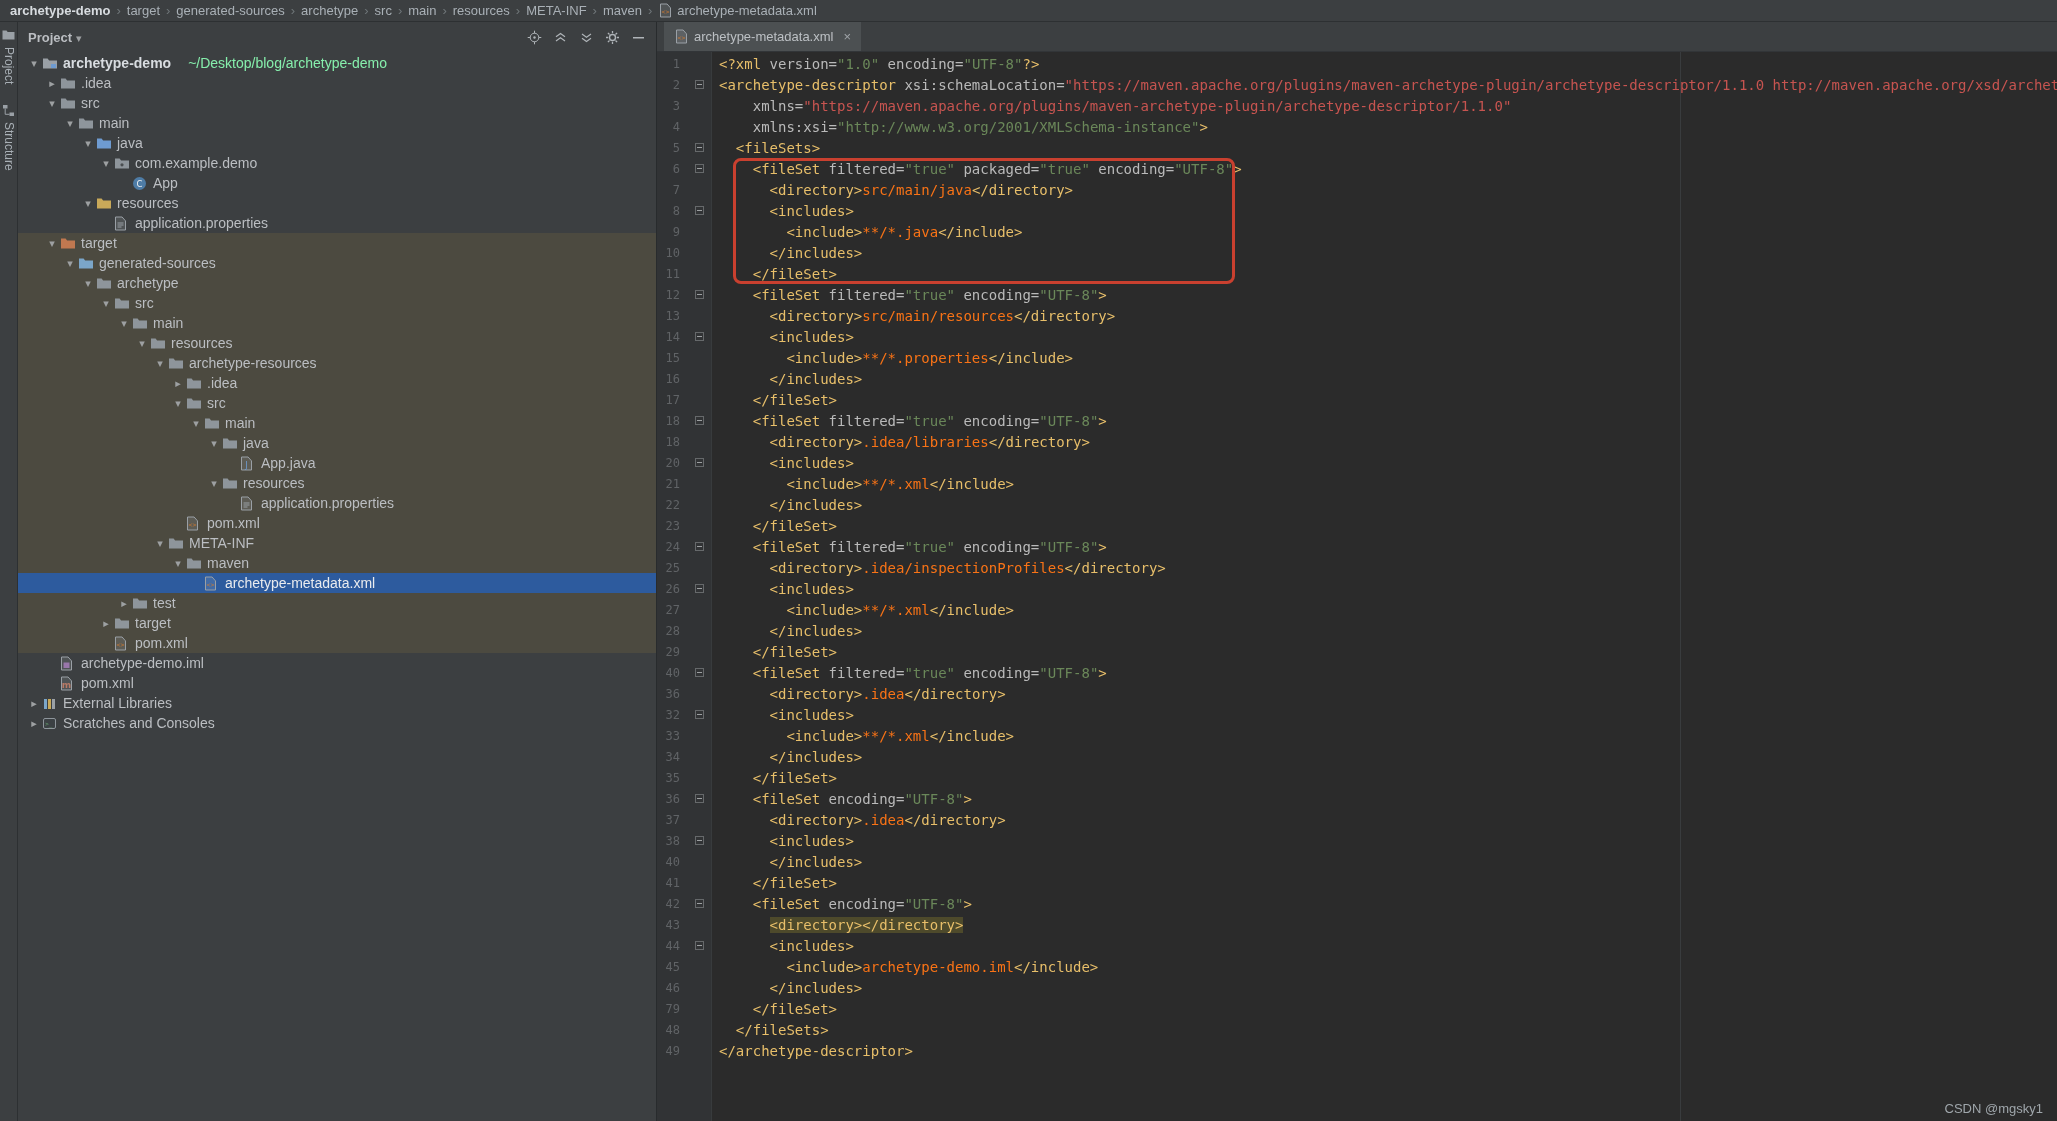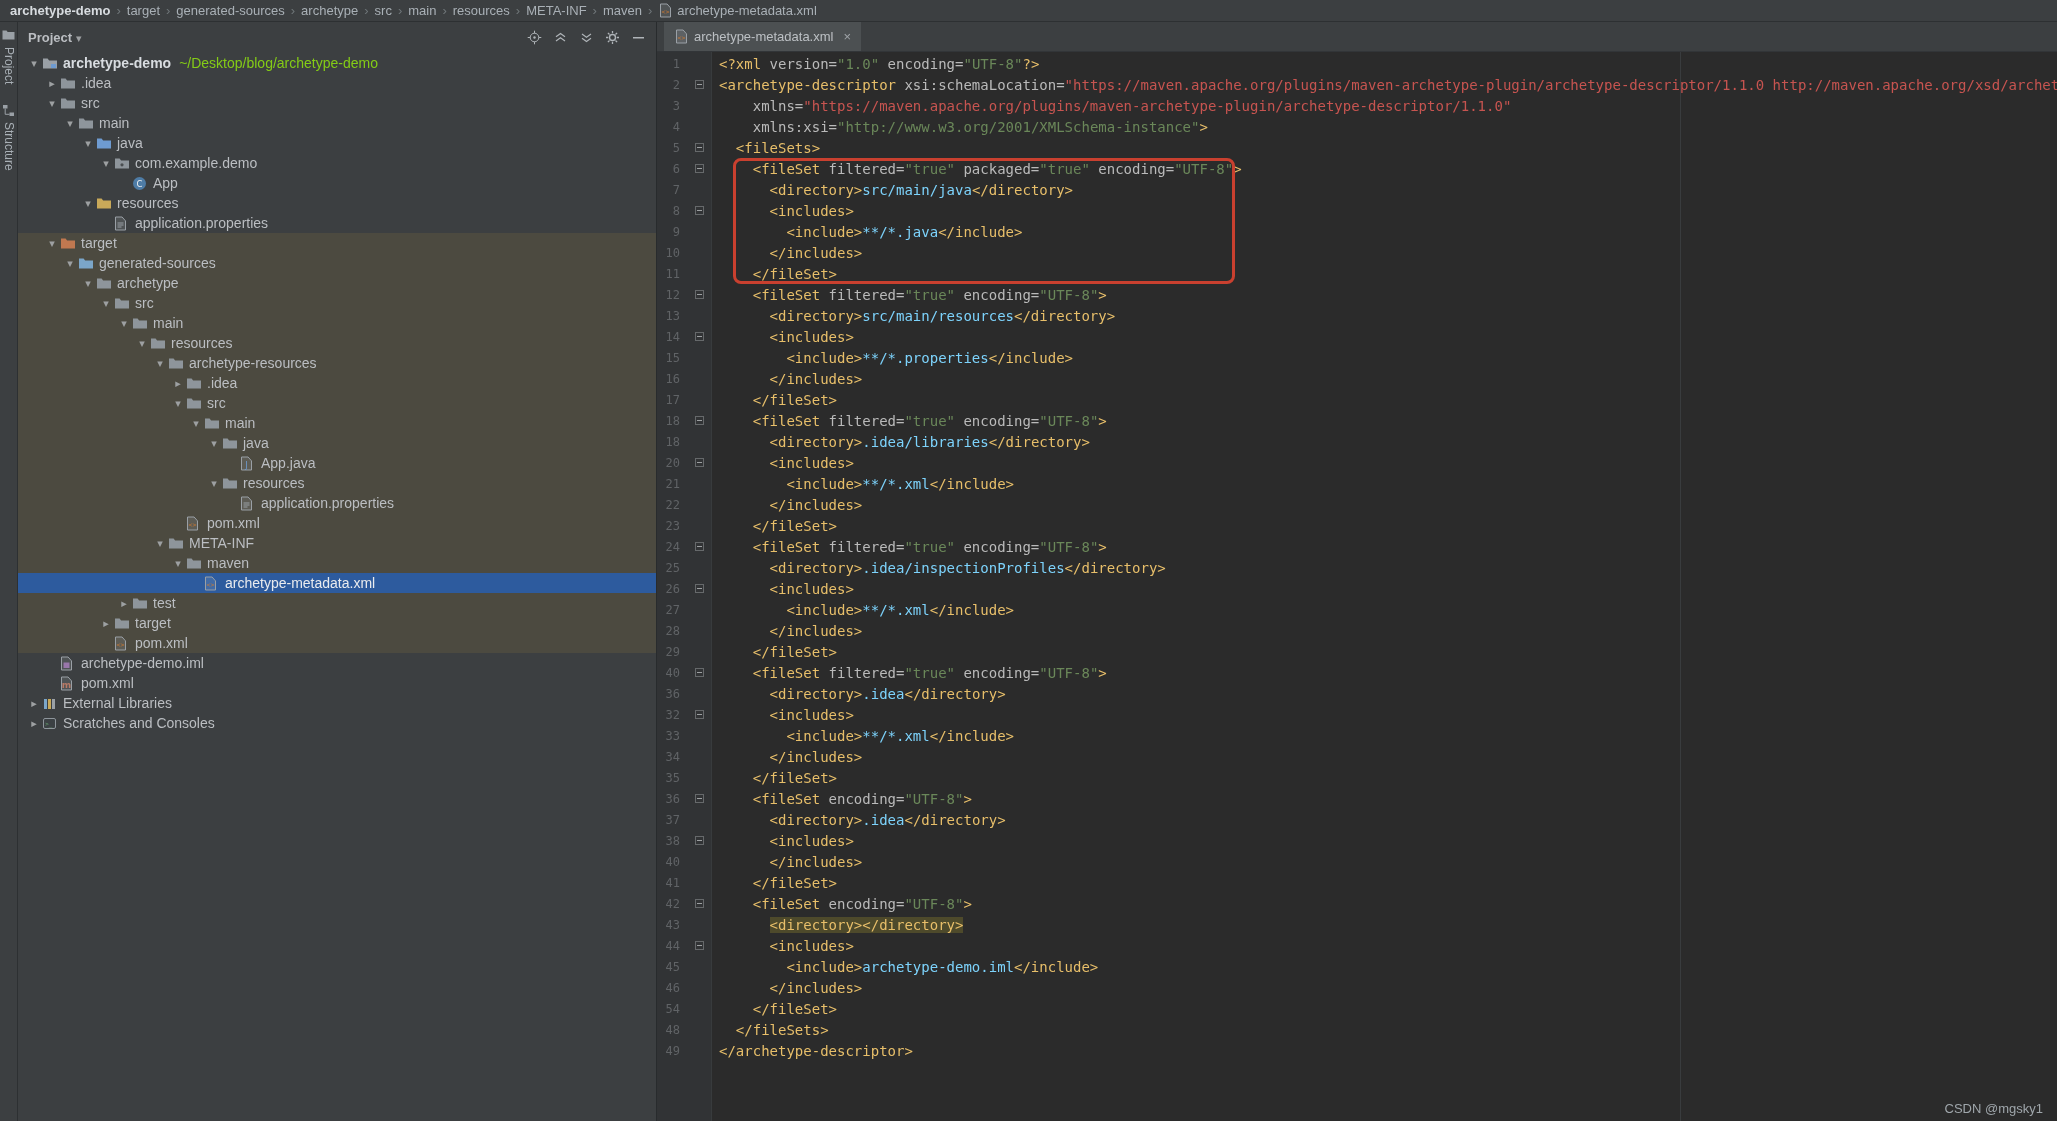--- a/index.html
+++ b/index.html
@@ -33,21 +33,21 @@
   .header-icons{margin-left:auto;display:flex;gap:11px;align-items:center}
   .hicon{width:15px;height:15px;display:inline-flex;cursor:pointer}
   .tree{flex:1;overflow:hidden;padding-top:1px;font-size:14px;color:#BBBEC2}
   .tree-row{height:20px;display:flex;align-items:center;white-space:nowrap;cursor:pointer}
   .tree-row.region{background:#4C4A40}
   .tree-row.selected{background:#2D5B9E;color:#E9EBEE}
   .chev{width:16px;flex:0 0 auto;text-align:center;color:#9DA0A2;font-size:11px}
   .ticon{width:18px;flex:0 0 auto;display:inline-flex;align-items:center;justify-content:flex-start}
   .tlabel{margin-left:3px}
   .tlabel.bold{font-weight:bold;color:#D8DCE0}
-  .thint{margin-left:8px;color:#84cc16}
+  .thint{margin-left:17px;color:#86efac}
 
   .divider{width:1px;flex:0 0 auto;background:#282B2D}
 
   
   .editor{flex:1;display:flex;flex-direction:column;min-width:0;background:#2B2B2B}
   .tab-bar{height:30px;flex:0 0 auto;background:#3C3F41;border-bottom:1px solid #323538;
     display:flex;align-items:center}
   .tab{display:flex;align-items:center;gap:6px;height:29px;margin-left:7px;padding:0 10px;
     background:#4C5052;color:#BCC0C4;font-size:13px;cursor:pointer}
   .tab-close{color:#9FA4A8;font-size:13px;margin-left:4px;cursor:pointer}
@@ -60,21 +60,21 @@
   .line-num{width:30px;flex:0 0 auto;text-align:right;padding-right:7px;color:#606366;
     font-size:12px;font-family:"DejaVu Sans Mono",monospace}
   .fold{width:24px;flex:0 0 auto;display:flex;align-items:center;justify-content:center}
   .fold-box{position:relative;width:9px;height:9px;border:1px solid #66696B}
   .fold-box::after{content:"";position:absolute;left:1px;right:1px;top:3px;height:1px;background:#9DA0A2}
   .code-text{white-space:pre;margin-left:8px}
   .tk-g{color:#E8BF6A}
   .tk-a{color:#BABABA}
   .tk-s{color:#6A8759}
   .tk-u{color:#C75450}
-  .tk-b{color:#7dd3fc}
+  .tk-b{color:#f97316}
   .tk-w{color:#A9B7C6}
   .tk-gh{color:#E8BF6A;background:#4E4A2B}
 
   .annotation-box{position:absolute;left:76px;width:502px;border:3px solid #C9402F;border-radius:8px;
     pointer-events:none;z-index:5}
   .watermark{position:absolute;right:14px;bottom:5px;color:#9FA6AB;font-size:13px;z-index:6}
 </style>
 </head>
 <body>
 
@@ -783,21 +783,21 @@
               <span class="line-num">45</span>
               <span class="fold"></span>
               <span class="code-text"><span class="tk-w">        </span><span class="tk-g">&lt;include&gt;</span><span class="tk-b">archetype-demo.iml</span><span class="tk-g">&lt;/include&gt;</span></span>
             </div>
             <div class="code-row">
               <span class="line-num">46</span>
               <span class="fold"></span>
               <span class="code-text"><span class="tk-w">      </span><span class="tk-g">&lt;/includes&gt;</span></span>
             </div>
             <div class="code-row">
-              <span class="line-num">54</span>
+              <span class="line-num">79</span>
               <span class="fold"></span>
               <span class="code-text"><span class="tk-w">    </span><span class="tk-g">&lt;/fileSet&gt;</span></span>
             </div>
             <div class="code-row">
               <span class="line-num">48</span>
               <span class="fold"></span>
               <span class="code-text"><span class="tk-w">  </span><span class="tk-g">&lt;/fileSets&gt;</span></span>
             </div>
             <div class="code-row">
               <span class="line-num">49</span>

